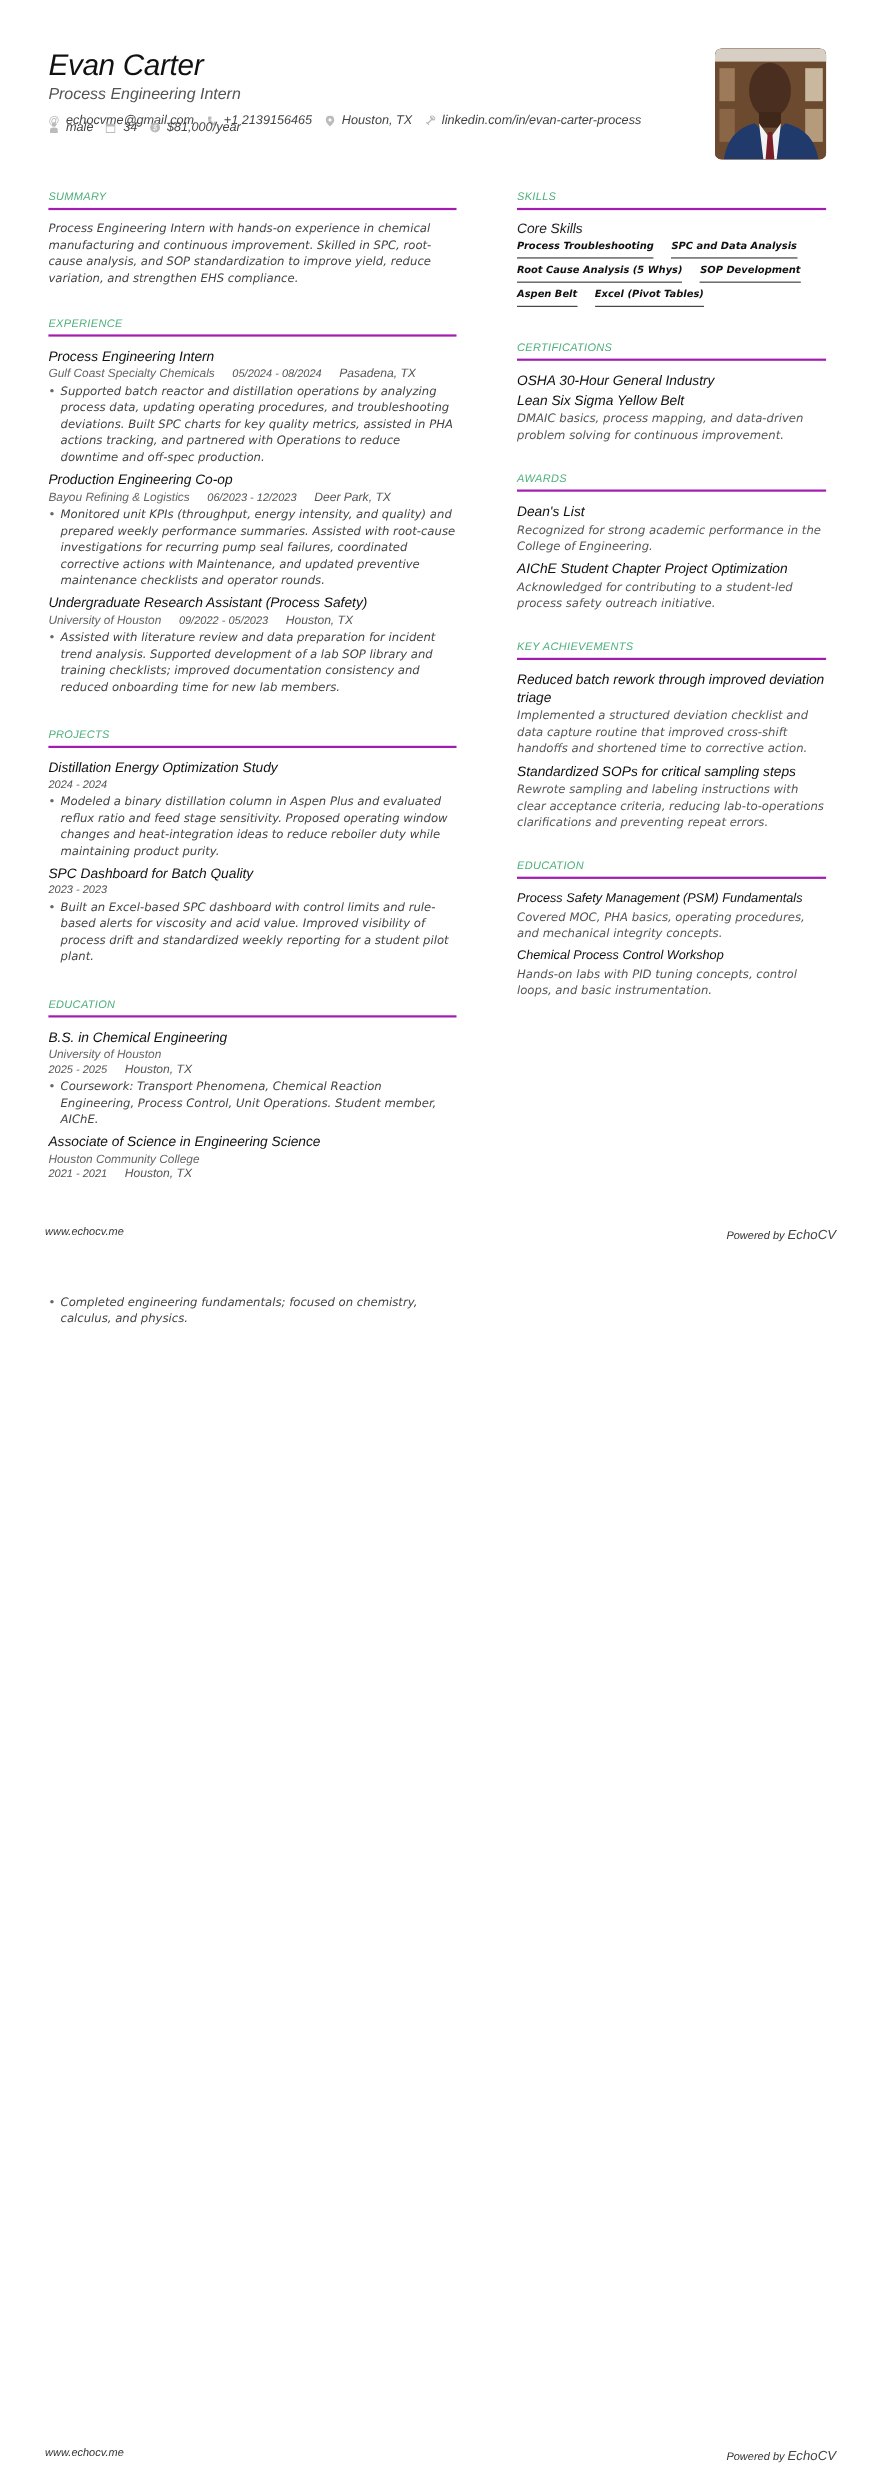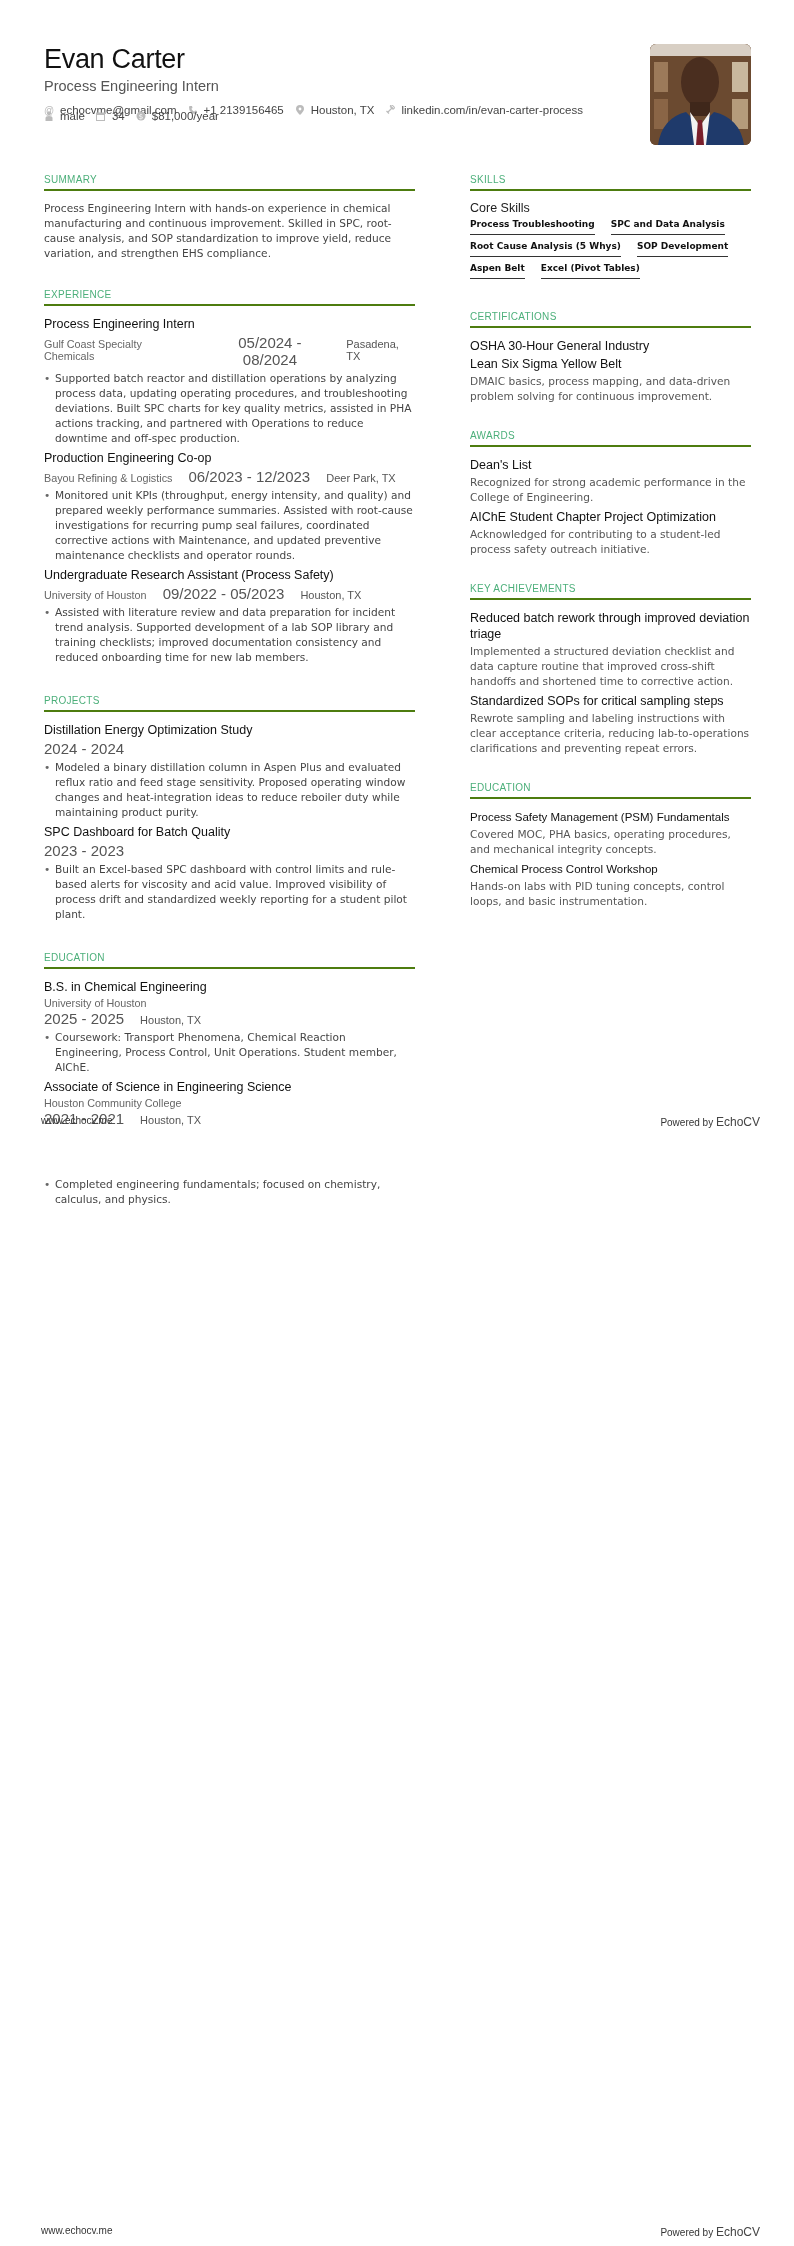--- a/index.html
+++ b/index.html
@@ -1,41 +1,41 @@
 <!DOCTYPE html>
 <html><head>
 <meta charset="utf-8">
 <style>
   * { box-sizing: border-box; margin: 0; padding: 0; }
   html, body { width: 794px; background: #ffffff; }
   body { position: relative; height: 2246px; font-family: "DejaVu Sans", sans-serif; color: #333; }
-  .page { position: relative; width: 794px; height: 1788px; }
+  .page { position: relative; width: 794px; height: 1788px; font-style: italic; }
 
   
   .name { position: absolute; left: 44px; top: 44px; font-family: "Liberation Sans", sans-serif; font-size: 27px; color: #111; font-weight: 400; letter-spacing: -0.3px; }
   .title { position: absolute; left: 44px; top: 78px; font-family: "Liberation Sans", sans-serif; font-size: 14.5px; color: #555; }
   .contact-row { position: absolute; left: 44px; display: flex; align-items: center; font-size: 11.5px; color: #444; font-family: "Liberation Sans", sans-serif; }
   .contact-row.r1 { top: 104px; }
   .contact-row.r2 { top: 110px; }
   .ci { display: flex; align-items: center; margin-right: 11px; }
   .ci .ico { width: 10px; height: 10px; margin-right: 6px; color: #bbb; font-size: 10px; display: inline-flex; align-items: center; justify-content: center; }
   .photo { position: absolute; left: 650px; top: 44px; width: 101px; height: 101px; border-radius: 6px; overflow: hidden; background: #5c3b24; }
 
   
   .col { position: absolute; }
   .col.left { left: 44px; top: 174px; width: 371px; }
   .col.right { left: 470px; top: 174px; width: 281px; }
   .sec { margin-bottom: 22px; }
-  .sec-h { font-family: "Liberation Sans", sans-serif; font-size: 10px; letter-spacing: 0.3px; color: #4caf7a; padding-bottom: 4px; border-bottom: 2px solid #4d7c0f; margin-bottom: 10px; }
+  .sec-h { font-family: "Liberation Sans", sans-serif; font-size: 10px; letter-spacing: 0.3px; color: #4caf7a; padding-bottom: 4px; border-bottom: 2px solid #a21caf; margin-bottom: 10px; }
   .p { font-size: 10.6px; line-height: 15px; color: #444; }
   .item-t { font-family: "Liberation Sans", sans-serif; font-size: 12.5px; color: #111; margin-top: 2px; margin-bottom: 2px; line-height: 16px; }
   .item-t.sm { font-size: 11.5px; }
   .meta { display: flex; align-items: baseline; font-family: "Liberation Sans", sans-serif; font-size: 10.8px; color: #666; margin-bottom: 3px; }
   .meta .org { margin-right: 16px; }
-  .meta .dates { margin-right: 16px; color: #555; font-size: 15px; text-align: center; }
+  .meta .dates { margin-right: 16px; color: #555; font-size: 10px; text-align: center; }
   .meta .loc { color: #555; font-size: 11px; }
   .bullet { display: flex; font-size: 10.6px; line-height: 15px; color: #444; margin-bottom: 4px; }
   .bullet .dot { width: 11px; flex-shrink: 0; color: #666; }
   .desc { font-size: 10.6px; line-height: 15px; color: #555; margin-bottom: 4px; }
 
   .skills-sub { font-family: "Liberation Sans", sans-serif; font-size: 12.5px; color: #222; margin-bottom: 4px; }
   .skills { display: flex; flex-wrap: wrap; }
   .skill { font-size: 9px; font-weight: bold; color: #111; padding-bottom: 5px; border-bottom: 1.5px solid #333; margin-right: 16px; margin-bottom: 6px; }
 
   .footer { position: absolute; left: 0; width: 794px; height: 20px; font-family: "Liberation Sans", sans-serif; }

